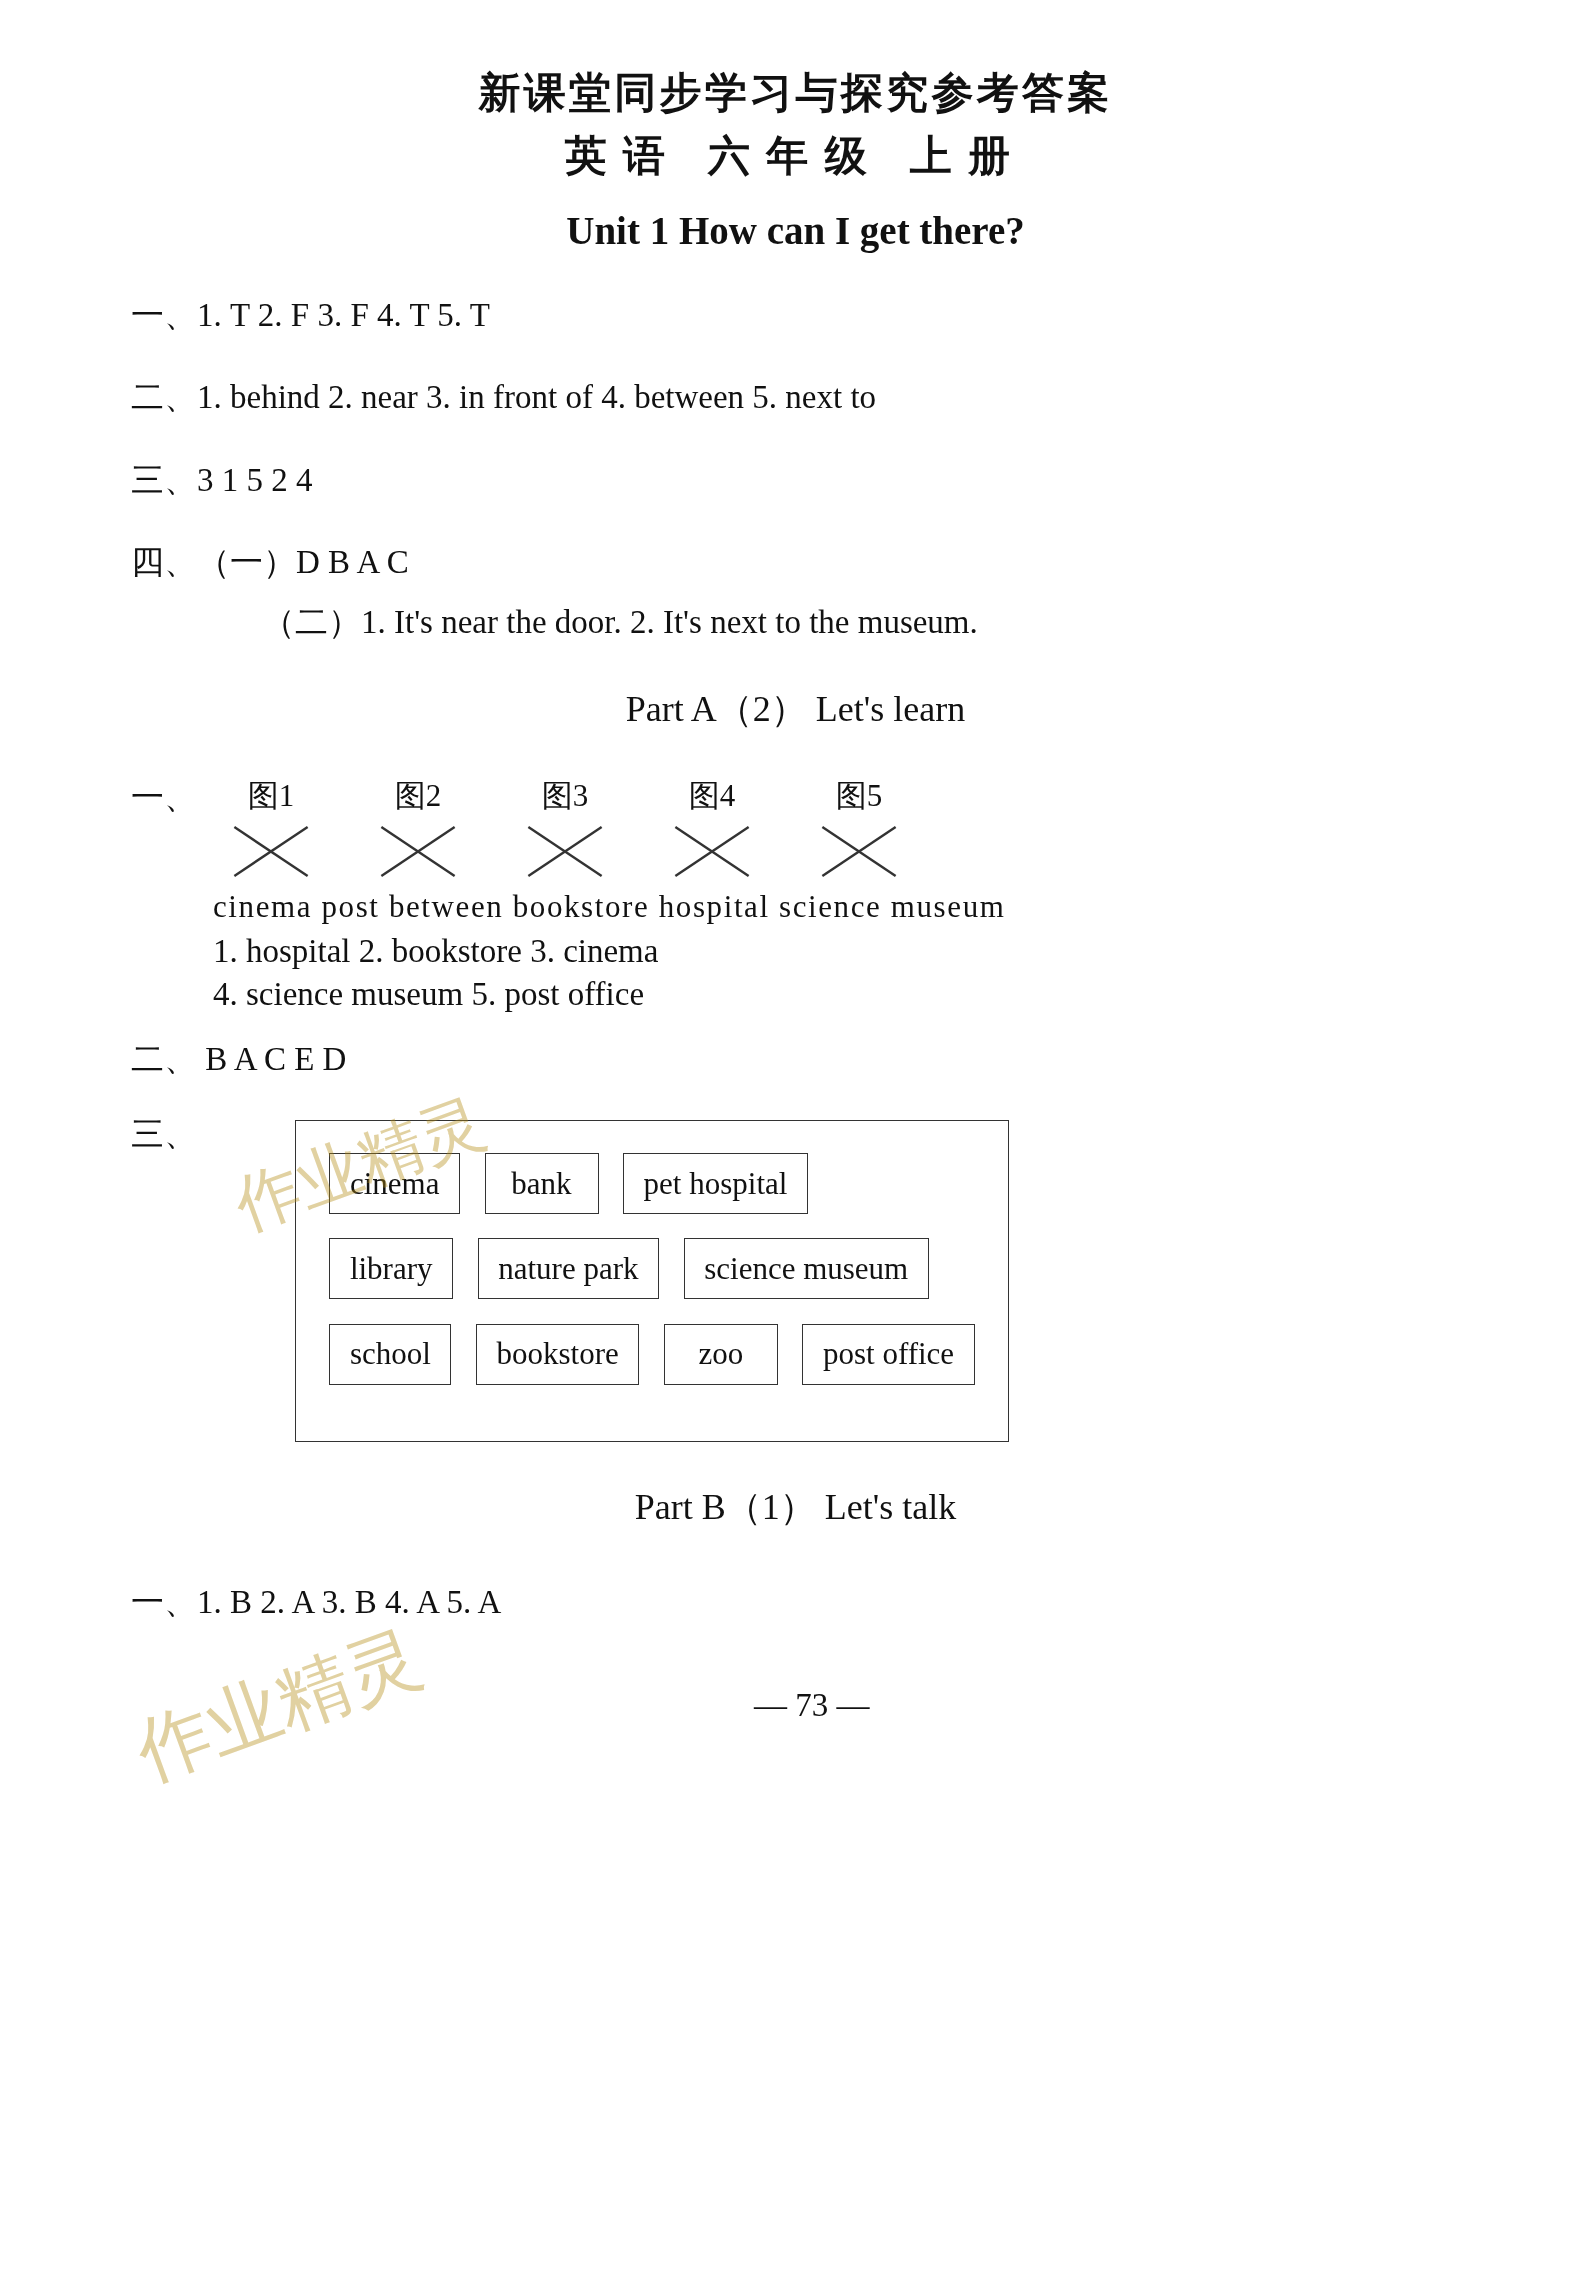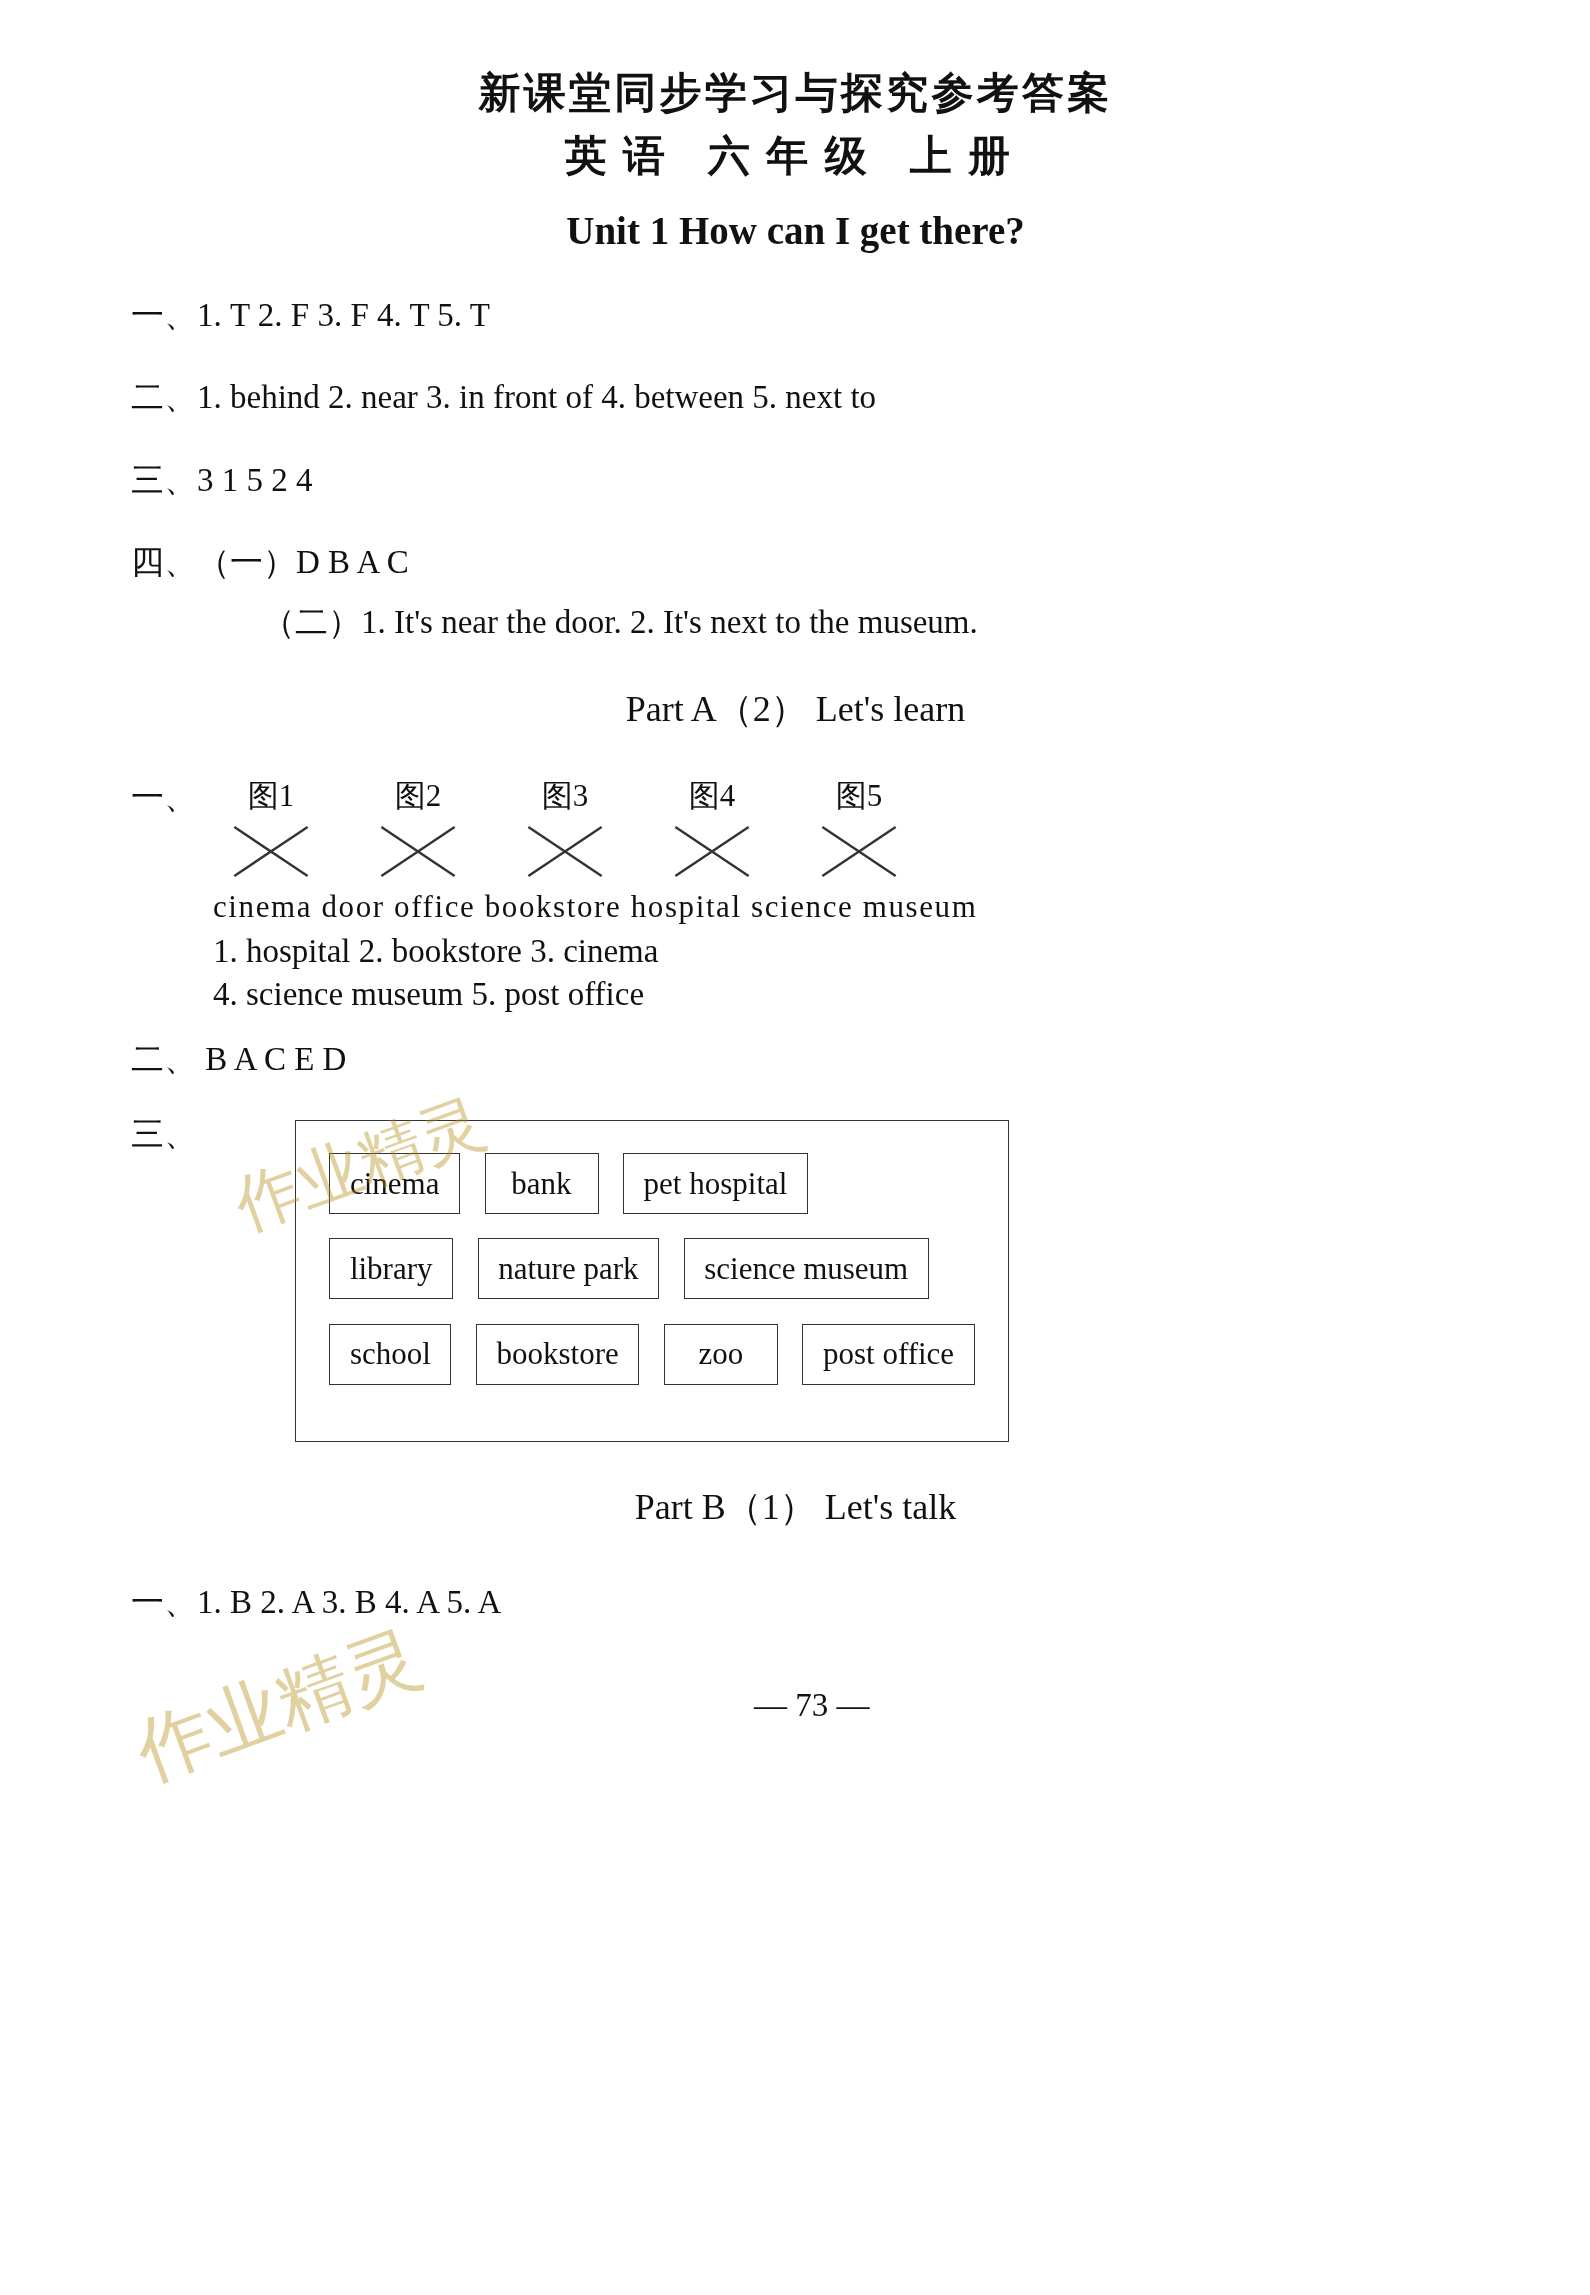--- a/index.html
+++ b/index.html
@@ -219,21 +219,21 @@
     <div class="figure-item">
       <span class="figure-label">图5</span>
       <svg class="cross-svg" viewBox="0 0 100 70">
         <line x1="5" y1="5" x2="95" y2="65" stroke="#333" stroke-width="3"></line>
         <line x1="95" y1="5" x2="5" y2="65" stroke="#333" stroke-width="3"></line>
       </svg>
     </div>
   </div>
 </div>
 
-<div class="places-row">cinema  door office  bookstore  hospital  science museum</div>
+<div class="places-row">cinema  post between  bookstore  hospital  science museum</div>
 <div class="answer-line">1. hospital  2. bookstore  3. cinema</div>
 <div class="answer-line">4. science museum  5. post office</div>
 
 <div class="section" style="margin-top:16.3px;">
   <span>二、</span>
   <span>B  A  C  E  D</span>
 </div>
 
 <div style="display:flex; align-items:flex-start; margin-bottom:24.5px;">
   <span style="font-size:33px; margin-right:16.3px;">三、</span>

